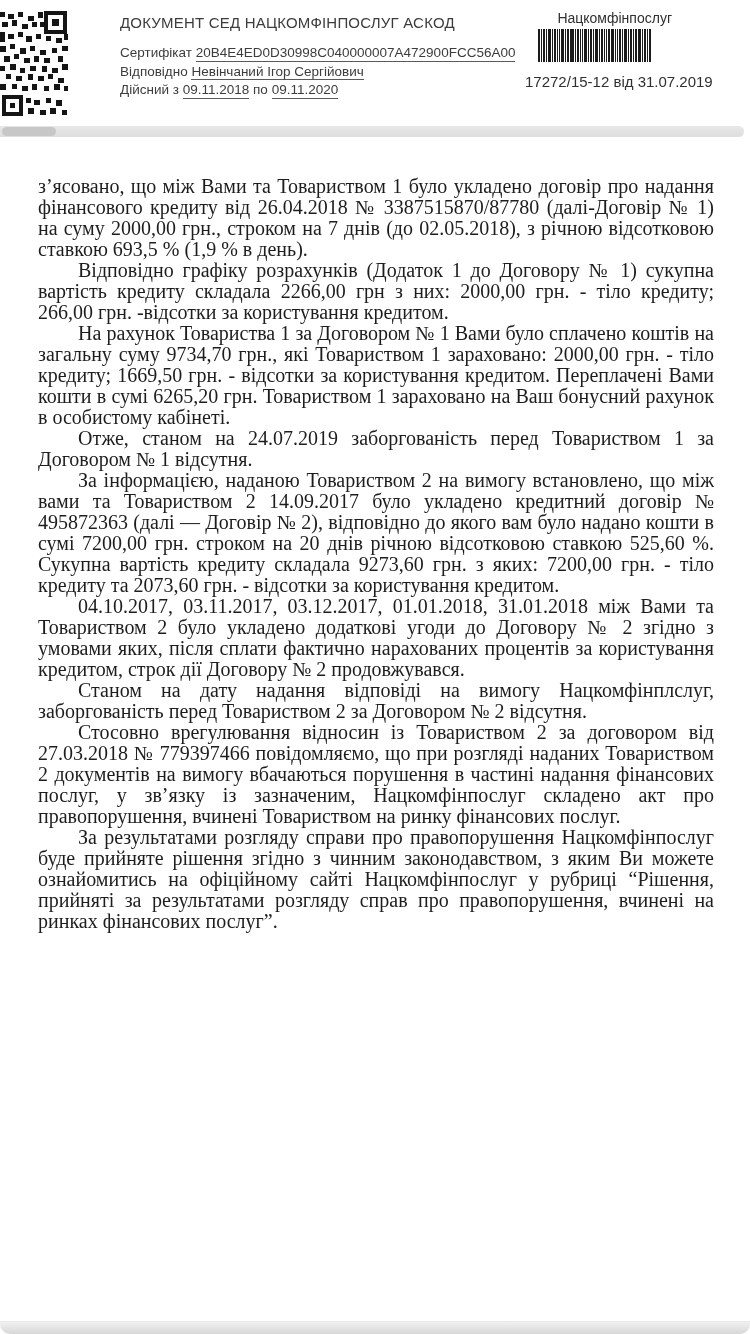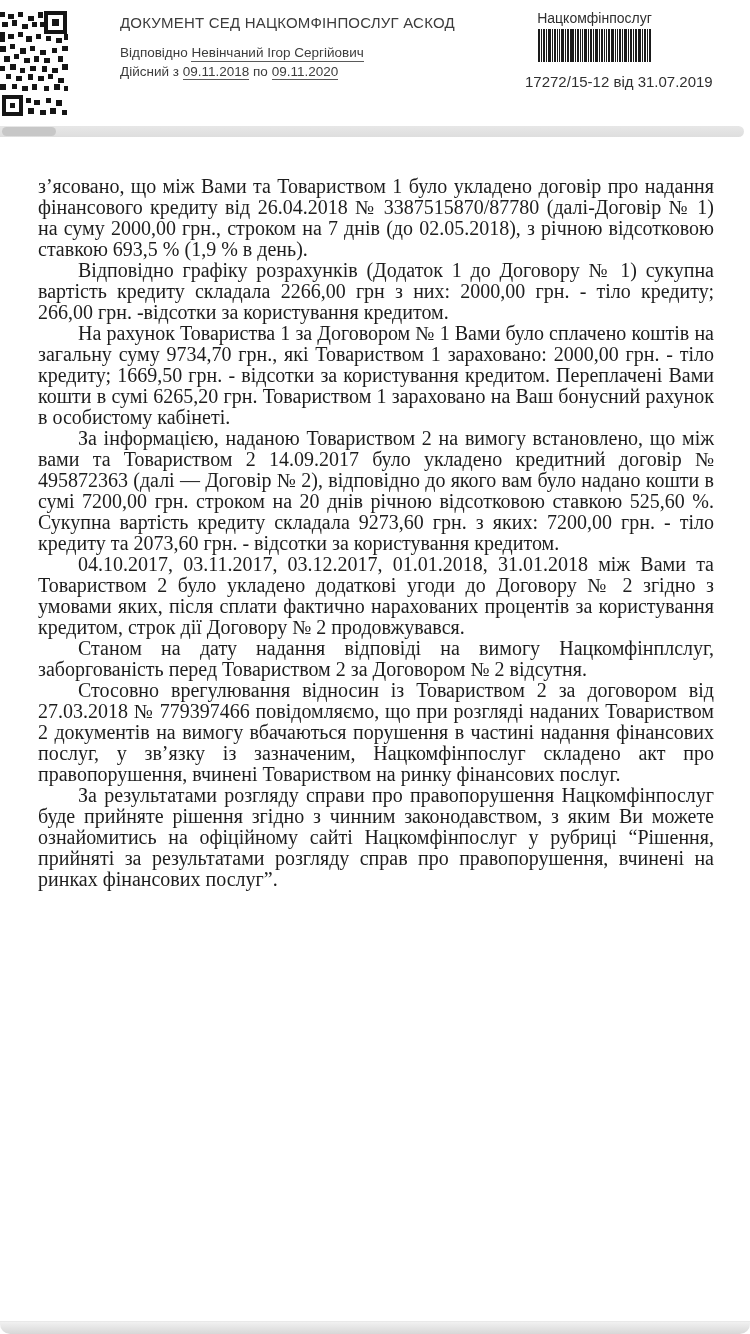--- a/index.html
+++ b/index.html
@@ -7,21 +7,21 @@
           font-family:"Liberation Sans",sans-serif;border-radius:10px;}
 
   
   .hdr-qr{position:absolute;left:0;top:10px;width:68px;height:108px;}
   .cert-block{position:absolute;left:120px;top:14px;color:#3c3c3c;}
   .sys-title{font-size:15px;letter-spacing:.2px;margin:0 0 13px 0;font-weight:500;}
   .cert-line{font-size:13.5px;line-height:18.5px;white-space:nowrap;}
   .ulink{border-bottom:1px solid #5a5a5a;padding-bottom:0.5px;}
 
   .reg-block{position:absolute;left:517px;top:10px;width:155px;text-align:center;color:#303030;}
-  .reg-org{font-size:14px;margin:0 0 3px 0;}
+  .reg-org{font-size:14px;margin:0 0 3px 0;text-align:right;}
   .reg-barcode{display:block;margin:0 auto;width:113px;height:33px;}
   .reg-num{font-size:15px;margin-top:11px;white-space:nowrap;margin-left:8px;}
 
   
   .h-scrollbar{position:absolute;left:0;top:126px;width:744px;height:11px;
                background:linear-gradient(#e7e7e7,#dedede);border-radius:0 6px 6px 0;}
   .h-scrollbar .thumb{position:absolute;left:2px;top:1px;width:54px;height:9px;
                border-radius:5px;background:#c7c7c7;}
 
   
@@ -58,20 +58,24 @@
           M6 64h5v5H6z M16 66h6v5h-6z M28 64h5v6h-5z M38 66h6v5h-6z M48 64h5v5h-5z M58 68h6v5h-6z
           M0 74h6v6H0z M12 74h5v5h-5z M22 76h6v5h-6z M32 74h5v6h-5z M44 76h5v5h-5z M54 74h6v6h-6z M64 76h4v5h-4z
           M26 88h5v5h-5z M34 90h6v5h-6z M46 88h5v5h-5z M56 90h6v6h-6z
           M28 98h6v6h-6z M40 100h6v5h-6z M50 98h6v6h-6z M62 100h5v5h-5z"></path>
       </svg>
     </span>
 
     <div class="cert-block">
       <p class="sys-title">ДОКУМЕНТ СЕД НАЦКОМФІНПОСЛУГ АСКОД</p>
       <div class="cert-line">
+        <span>Сертифікат</span>
+        <span class="ulink">20B4E4ED0D30998C040000007A472900FCC56A00</span>
+      </div>
+      <div class="cert-line">
         <span>Відповідно</span>
         <span class="ulink">Невінчаний Ігор Сергійович</span>
       </div>
       <div class="cert-line">
         <span>Дійсний з</span>
         <span class="ulink">09.11.2018</span>
         <span>по</span>
         <span class="ulink">09.11.2020</span>
       </div>
     </div>
@@ -95,20 +99,21 @@
   </header>
 
   <div class="h-scrollbar">
     <div class="thumb"></div>
   </div>
 
   <main class="doc-body">
     <p class="first">з’ясовано, що між Вами та Товариством 1 було укладено договір про надання фінансового кредиту від 26.04.2018 № 3387515870/87780 (далі-Договір № 1) на суму 2000,00 грн., строком на 7 днів (до 02.05.2018), з річною відсотковою ставкою 693,5 % (1,9 % в день).</p>
     <p>Відповідно графіку розрахунків (Додаток 1 до Договору № 1) сукупна вартість кредиту складала 2266,00 грн з них: 2000,00 грн. - тіло кредиту; 266,00 грн. -відсотки за користування кредитом.</p>
     <p>На рахунок Товариства 1 за Договором № 1 Вами було сплачено коштів на загальну суму 9734,70 грн., які Товариством 1 зараховано: 2000,00 грн. - тіло кредиту; 1669,50 грн. - відсотки за користування кредитом. Переплачені Вами кошти в сумі 6265,20 грн. Товариством 1 зараховано на Ваш бонусний рахунок в особистому кабінеті.</p>
+    <p>Отже, станом на 24.07.2019 заборгованість перед Товариством 1 за Договором № 1 відсутня.</p>
     <p>За інформацією, наданою Товариством 2 на вимогу встановлено, що між вами та Товариством 2 14.09.2017 було укладено кредитний договір № 495872363 (далі — Договір № 2), відповідно до якого вам було надано кошти в сумі 7200,00 грн. строком на 20 днів річною відсотковою ставкою 525,60 %. Сукупна вартість кредиту складала 9273,60 грн. з яких: 7200,00 грн. - тіло кредиту та 2073,60 грн. - відсотки за користування кредитом.</p>
     <p>04.10.2017, 03.11.2017, 03.12.2017, 01.01.2018, 31.01.2018 між Вами та Товариством 2 було укладено додаткові угоди до Договору № 2 згідно з умовами яких, після сплати фактично нарахованих процентів за користування кредитом, строк дії Договору № 2 продовжувався.</p>
     <p>Станом на дату надання відповіді на вимогу Нацкомфінплслуг, заборгованість перед Товариством 2 за Договором № 2 відсутня.</p>
     <p>Стосовно врегулювання відносин із Товариством 2 за договором від 27.03.2018 № 779397466 повідомляємо, що при розгляді наданих Товариством 2 документів на вимогу вбачаються порушення в частині надання фінансових послуг, у зв’язку із зазначеним, Нацкомфінпослуг складено акт про правопорушення, вчинені Товариством на ринку фінансових послуг.</p>
     <p>За результатами розгляду справи про правопорушення Нацкомфінпослуг буде прийняте рішення згідно з чинним законодавством, з яким Ви можете ознайомитись на офіційному сайті Нацкомфінпослуг у рубриці “Рішення, прийняті за результатами розгляду справ про правопорушення, вчинені на ринках фінансових послуг”.</p>
   </main>
 
   <div class="bottom-bar"></div>
 
 </div>

